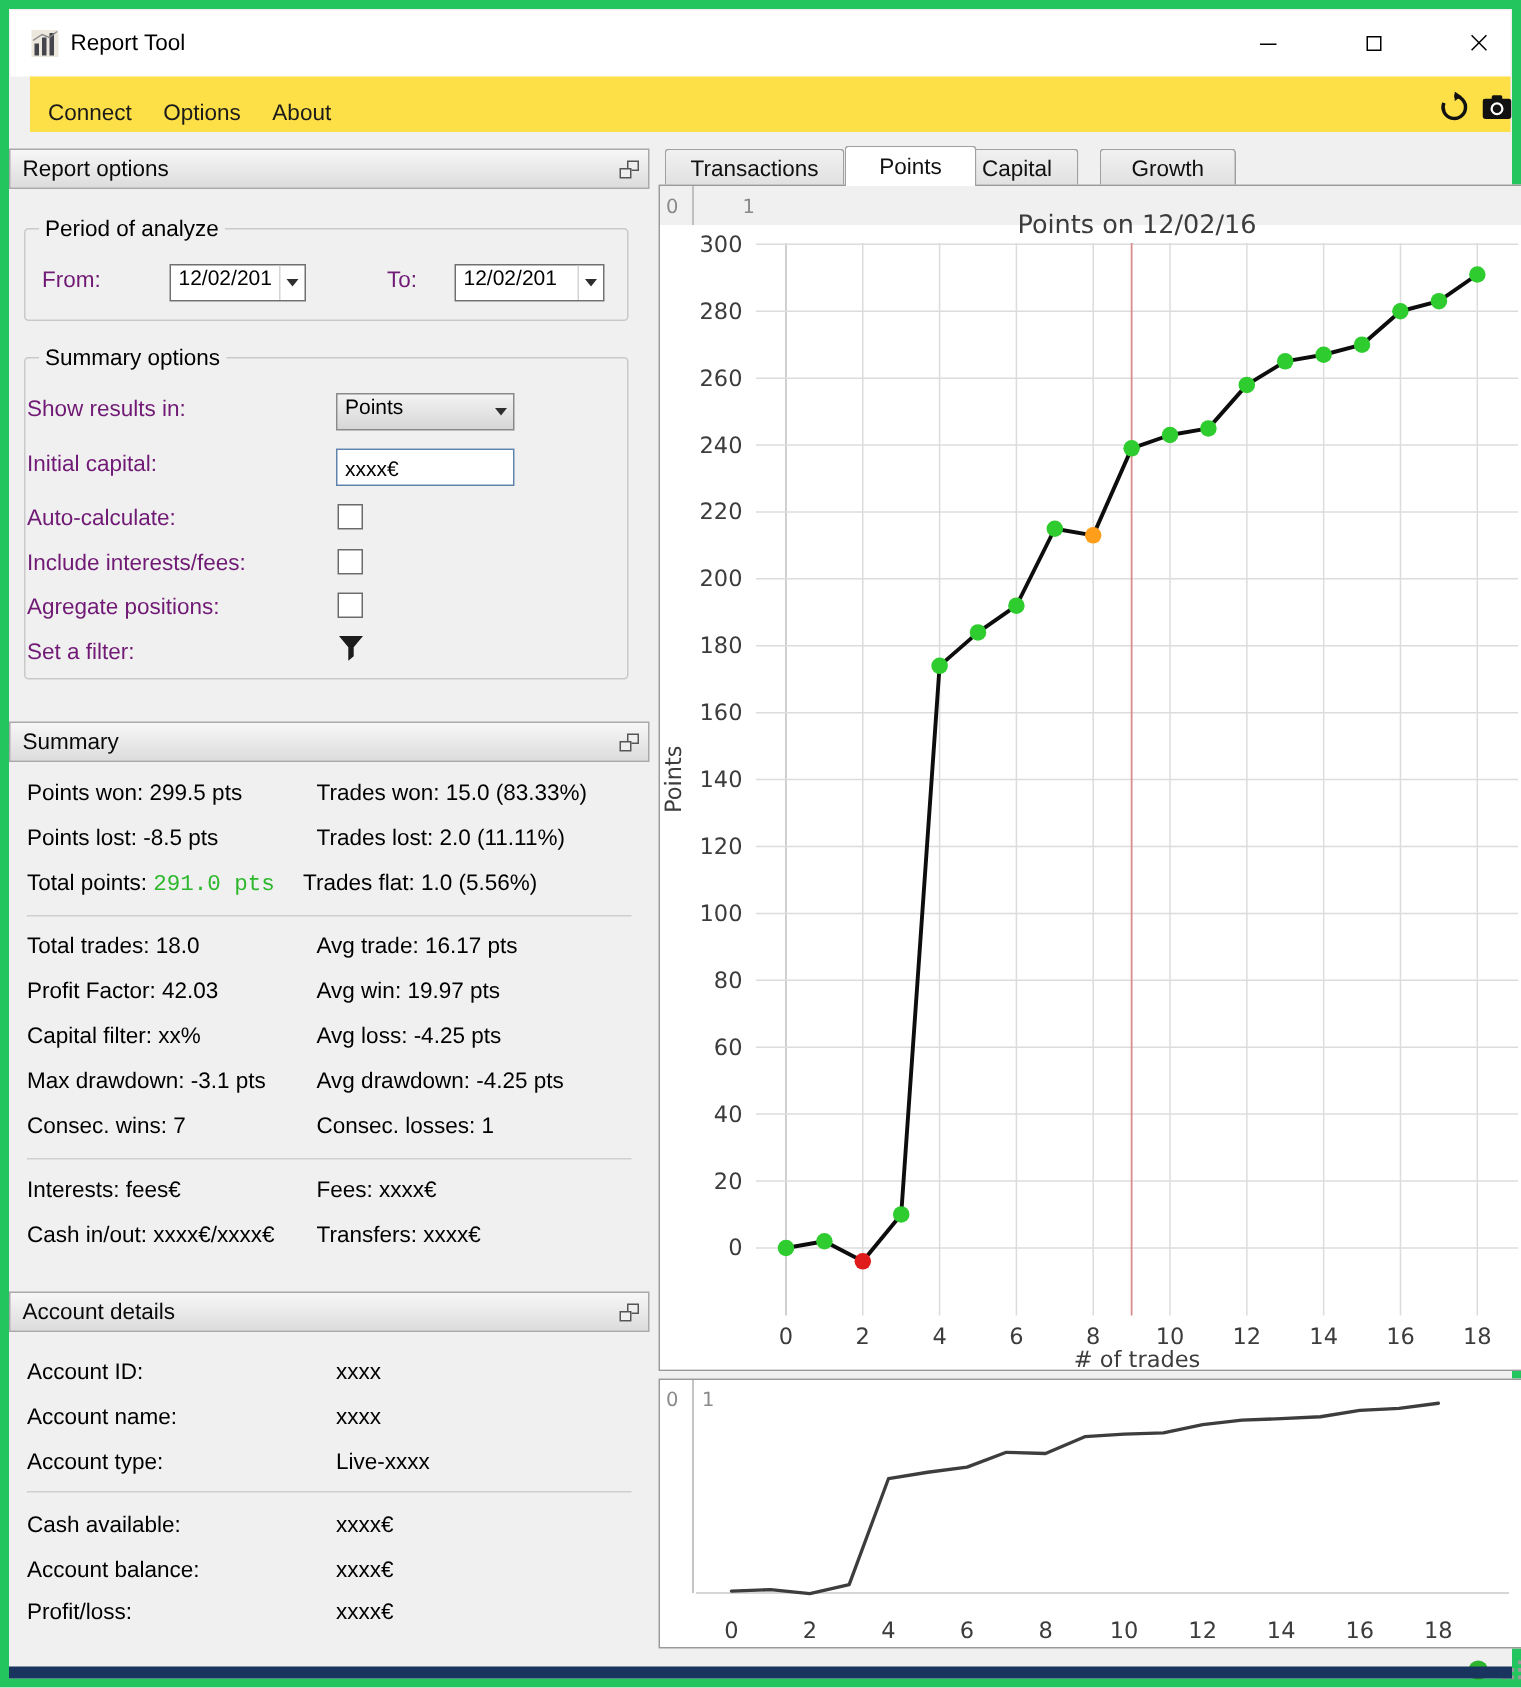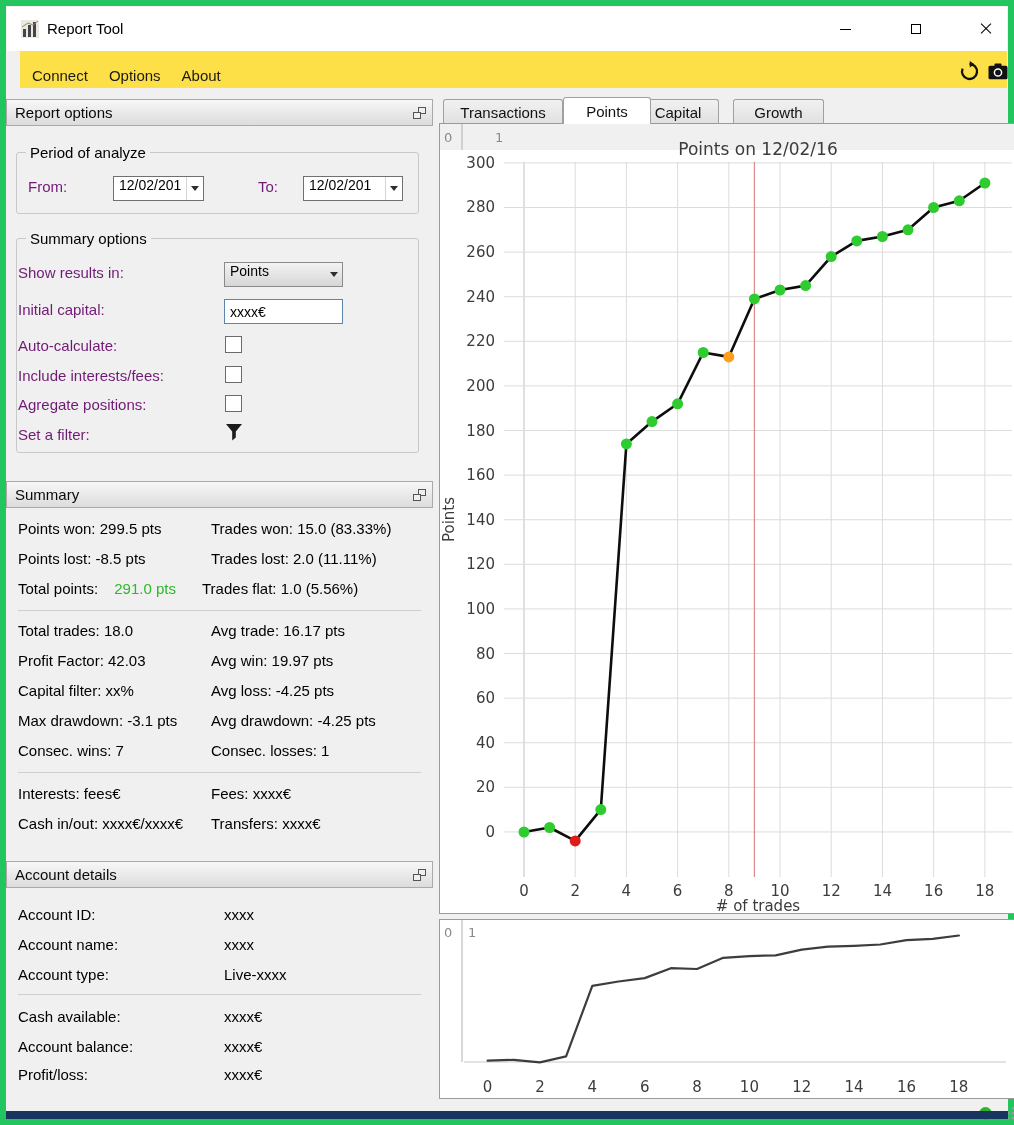--- a/index.html
+++ b/index.html
@@ -170,21 +170,21 @@
         <i class="fb"></i>
       </span>
   </div>
 
   <div class="stat" style="left:12px; top:514px">Points won: 299.5 pts</div>
   <div class="stat" style="left:205px; top:514px">Trades won: 15.0 (83.33%)</div>
   <div class="stat" style="left:12px; top:544px">Points lost: -8.5 pts</div>
   <div class="stat" style="left:205px; top:544px">Trades lost: 2.0 (11.11%)</div>
   <div class="stat" style="left:12px; top:574px">
     <span>Total points:</span>
-    <span style="margin-left: 12px; color: rgb(45, 184, 45);">291.0 pts</span>
+    <span style="margin-left: 0; color: rgb(45, 184, 45); font-family: Liberation Mono, monospace;">291.0 pts</span>
   </div>
   <div class="stat" style="left:196px; top:574px">Trades flat: 1.0 (5.56%)</div>
 
   <div class="sep" style="top:604px"></div>
 
   <div class="stat" style="left:12px; top:616px">Total trades: 18.0</div>
   <div class="stat" style="left:205px; top:616px">Avg trade: 16.17 pts</div>
   <div class="stat" style="left:12px; top:646px">Profit Factor: 42.03</div>
   <div class="stat" style="left:205px; top:646px">Avg win: 19.97 pts</div>
   <div class="stat" style="left:12px; top:676px">Capital filter: xx%</div>

